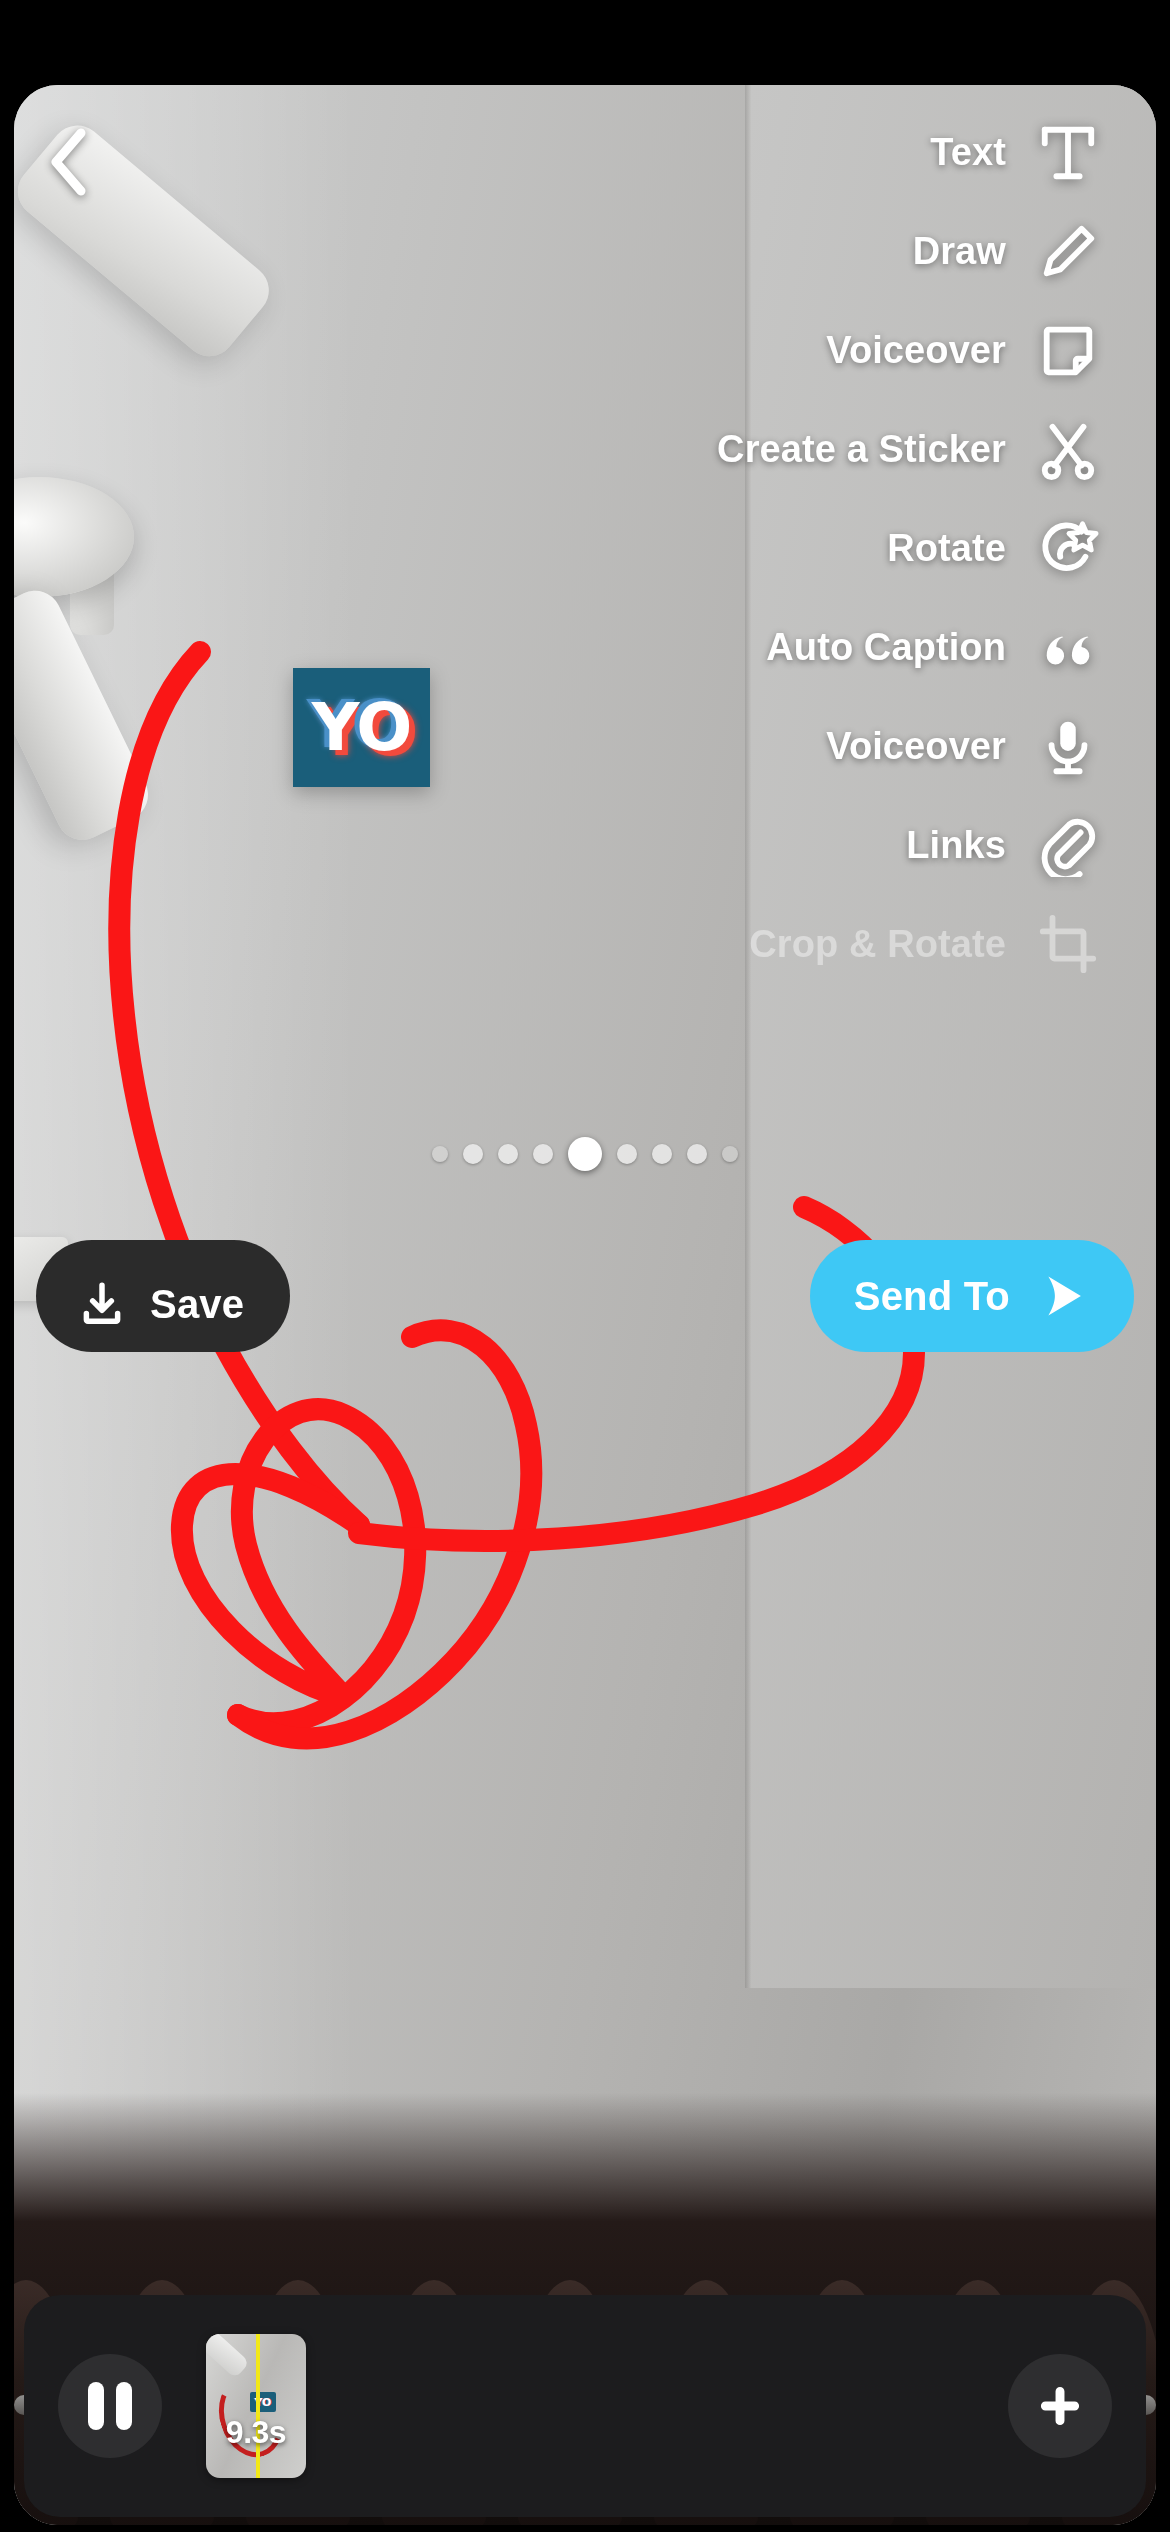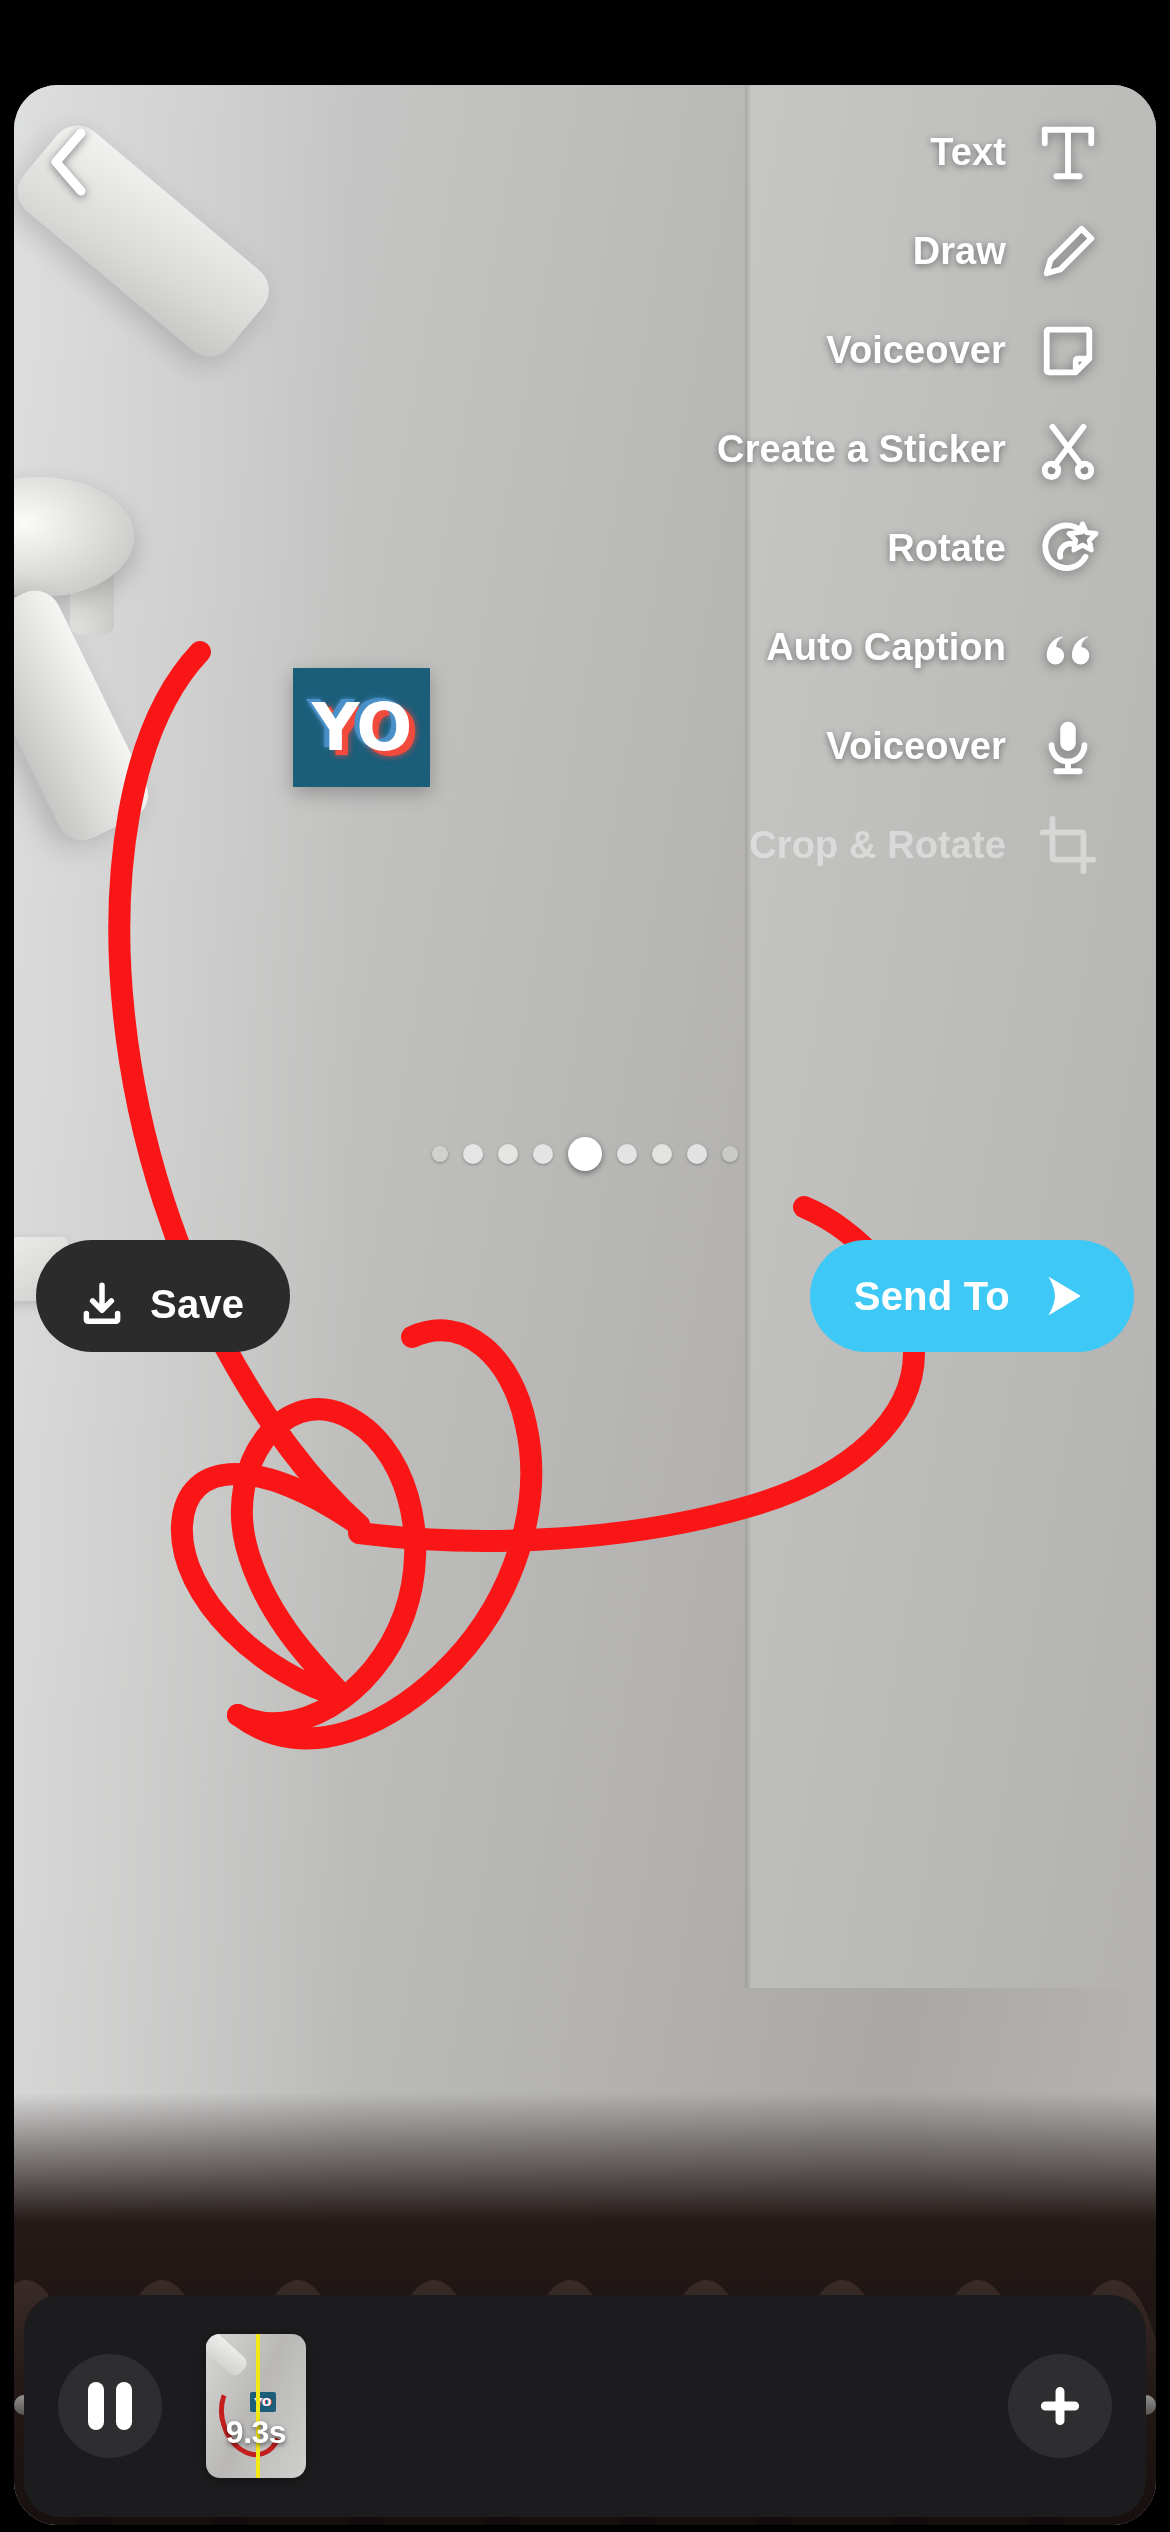--- a/index.html
+++ b/index.html
@@ -455,20 +455,29 @@
         <span class="tool-label">Voiceover</span>
         <span class="tool-icon">
           <svg width="62" height="62" viewBox="0 0 64 64">
             <rect x="24" y="6" width="16" height="30" rx="8" fill="#fff"></rect>
             <path d="M15 30 A17 17 0 0 0 49 30" fill="none" stroke="#fff" stroke-width="6" stroke-linecap="round"></path>
             <path d="M32 47 V56 M20 57 H44" fill="none" stroke="#fff" stroke-width="6" stroke-linecap="round"></path>
           </svg>
         </span>
       </div>
 
+      <div class="tool">
+        <span class="tool-label">Links</span>
+        <span class="tool-icon">
+          <svg width="62" height="62" viewBox="0 0 64 64">
+            <path d="M45 18 L22 41 A8 8 0 0 0 33 52 L54 31 A15 15 0 0 0 33 10 L13 30
+                     A22 22 0 0 0 44 61" fill="none" stroke="#fff" stroke-width="6" stroke-linecap="round" stroke-linejoin="round"></path>
+          </svg>
+        </span>
+      </div>
 
       <div class="tool dim">
         <span class="tool-label">Crop &amp; Rotate</span>
         <span class="tool-icon">
           <svg width="62" height="62" viewBox="0 0 64 64">
             <path d="M16 4 V44 A2 2 0 0 0 18 46 H58" fill="none" stroke="#fff" stroke-width="6" stroke-linecap="round" stroke-linejoin="round"></path>
             <path d="M6 18 H46 A2 2 0 0 1 48 20 V58" fill="none" stroke="#fff" stroke-width="6" stroke-linecap="round" stroke-linejoin="round"></path>
           </svg>
         </span>
       </div>

